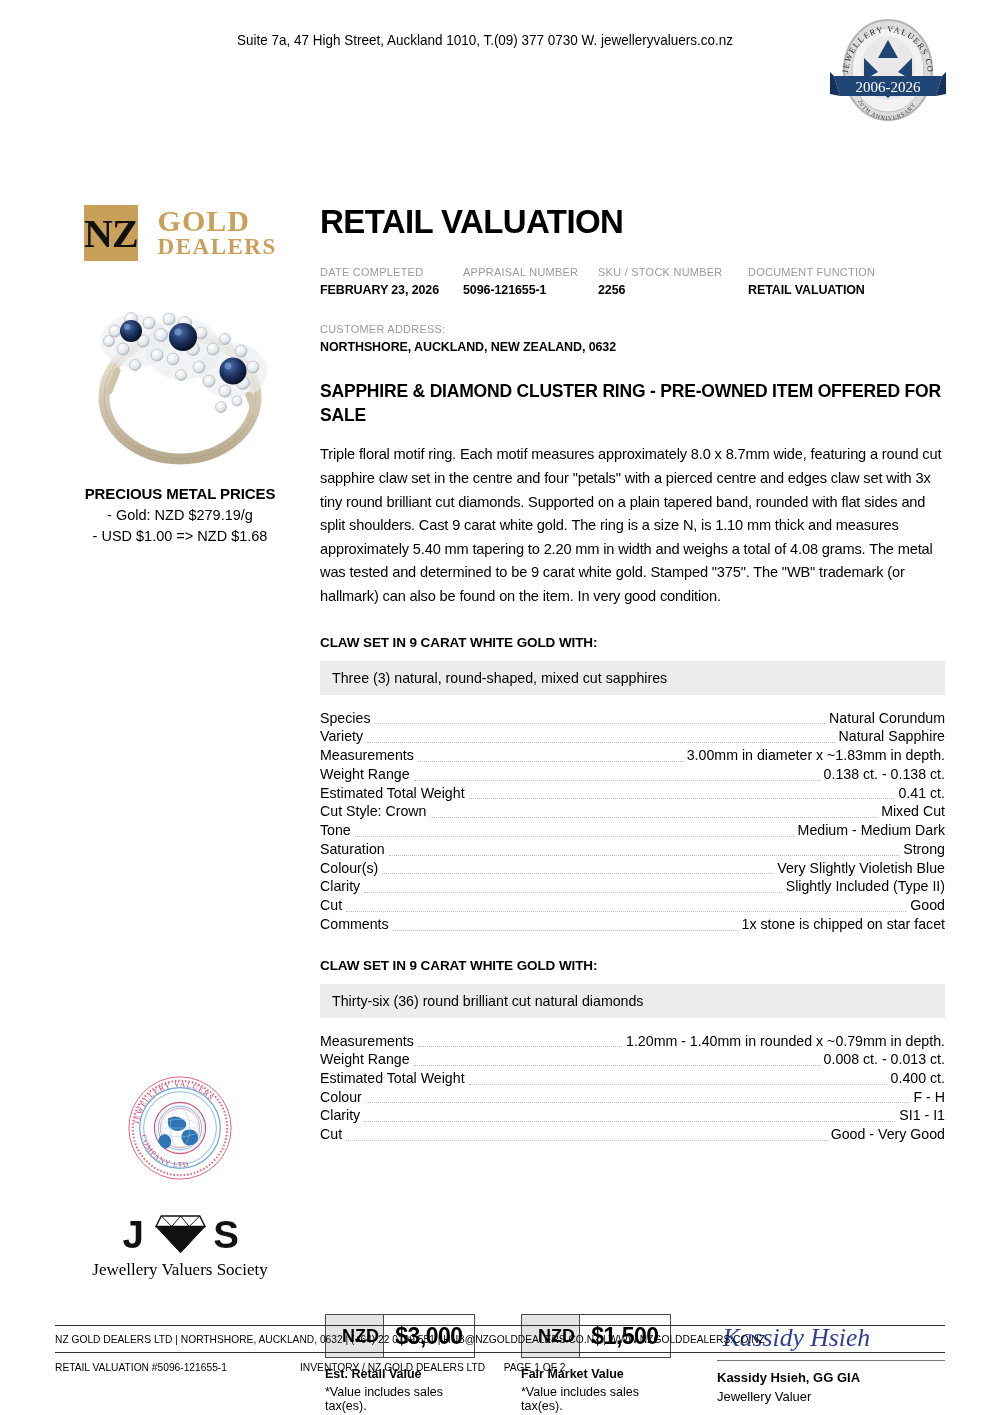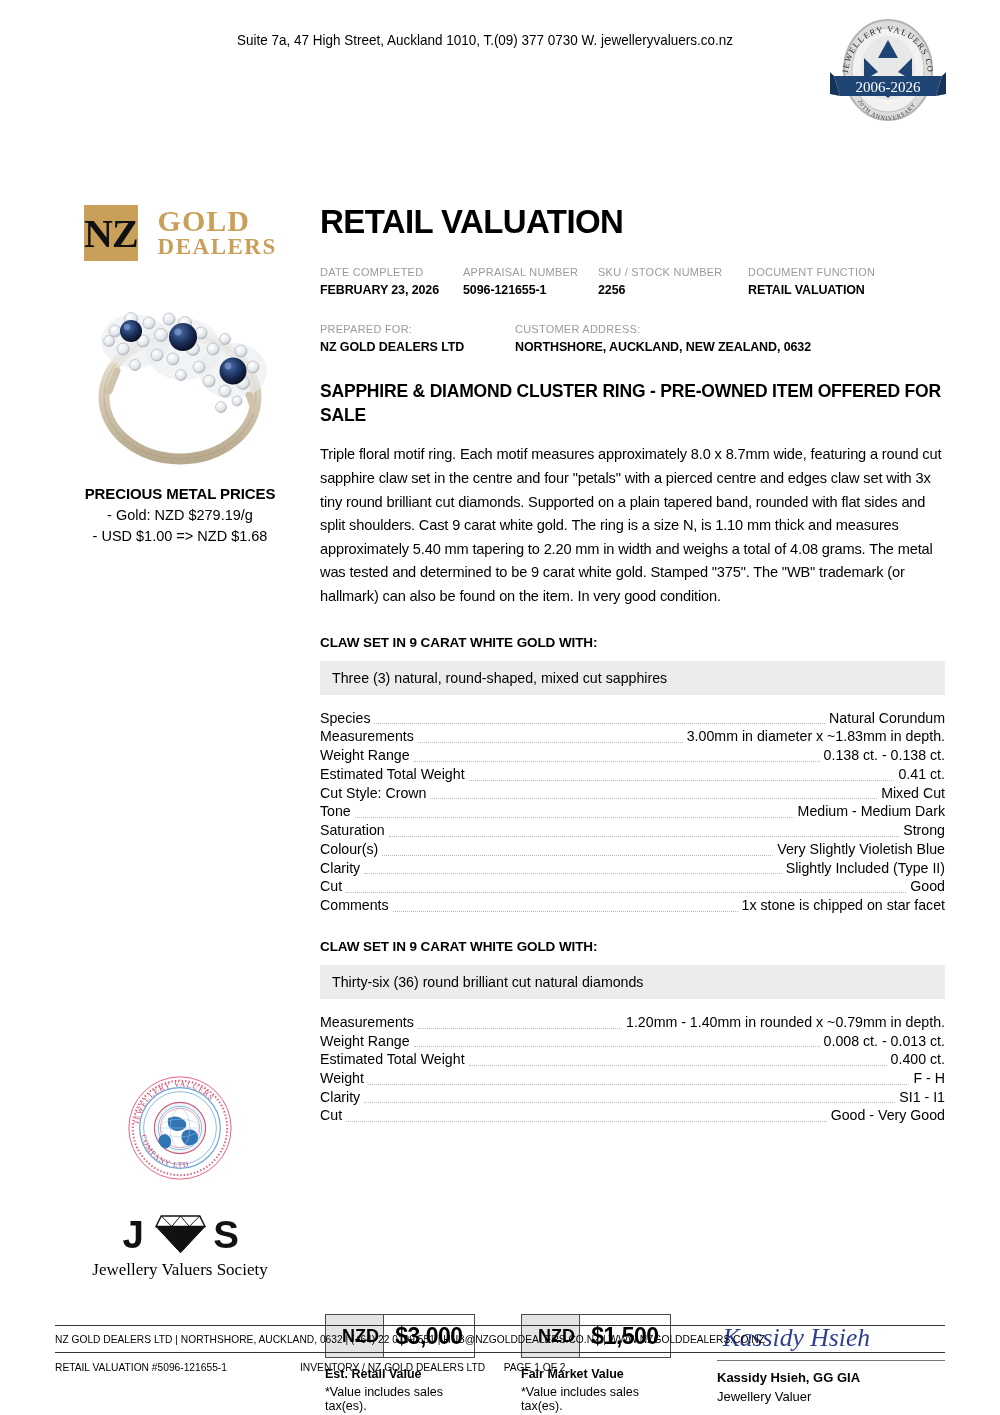--- a/index.html
+++ b/index.html
@@ -481,43 +481,44 @@
           <div class="meta-label">SKU / STOCK NUMBER</div>
           <div class="meta-value">2256</div>
         </div>
         <div class="meta-cell">
           <div class="meta-label">DOCUMENT FUNCTION</div>
           <div class="meta-value">RETAIL VALUATION</div>
         </div>
       </div>
 
       <div class="prep-grid">
-        <div class="prep-cell p1">
-          <div class="meta-label">PREPARED FOR:</div>
-          <div class="meta-value">NZ GOLD DEALERS LTD</div>
-        </div>
         <div class="prep-cell p2">
           <div class="meta-label">CUSTOMER ADDRESS:</div>
           <div class="meta-value">NORTHSHORE, AUCKLAND, NEW ZEALAND, 0632</div>
         </div>
       </div>
 
       <div class="item-title">SAPPHIRE &amp; DIAMOND CLUSTER RING - PRE-OWNED ITEM OFFERED FOR SALE</div>
       <div class="item-desc">Triple floral motif ring. Each motif measures approximately 8.0 x 8.7mm wide, featuring a round cut sapphire claw set in the centre and four "petals" with a pierced centre and edges claw set with 3x tiny round brilliant cut diamonds. Supported on a plain tapered band, rounded with flat sides and split shoulders. Cast 9 carat white gold. The ring is a size N, is 1.10 mm thick and measures approximately 5.40 mm tapering to 2.20 mm in width and weighs a total of 4.08 grams. The metal was tested and determined to be 9 carat white gold. Stamped "375". The "WB" trademark (or hallmark) can also be found on the item. In very good condition.</div>
 
       <div class="spec-block">
         <div class="section-head">CLAW SET IN 9 CARAT WHITE GOLD WITH:</div>
         <div class="stone-band">Three (3) natural, round-shaped, mixed cut sapphires</div>
         <div>
           <div class="spec-row">
               <span class="spec-label">Species</span>
               <span class="spec-dots"></span>
               <span class="spec-value">Natural Corundum</span>
             </div>
           <div class="spec-row">
+              <span class="spec-label">Variety</span>
+              <span class="spec-dots"></span>
+              <span class="spec-value">Natural Sapphire</span>
+            </div>
+          <div class="spec-row">
               <span class="spec-label">Measurements</span>
               <span class="spec-dots"></span>
               <span class="spec-value">3.00mm in diameter x ~1.83mm in depth.</span>
             </div>
           <div class="spec-row">
               <span class="spec-label">Weight Range</span>
               <span class="spec-dots"></span>
               <span class="spec-value">0.138 ct. - 0.138 ct.</span>
             </div>
           <div class="spec-row">
@@ -576,21 +577,21 @@
               <span class="spec-label">Weight Range</span>
               <span class="spec-dots"></span>
               <span class="spec-value">0.008 ct. - 0.013 ct.</span>
             </div>
           <div class="spec-row">
               <span class="spec-label">Estimated Total Weight</span>
               <span class="spec-dots"></span>
               <span class="spec-value">0.400 ct.</span>
             </div>
           <div class="spec-row">
-              <span class="spec-label">Weight</span>
+              <span class="spec-label">Colour</span>
               <span class="spec-dots"></span>
               <span class="spec-value">F - H</span>
             </div>
           <div class="spec-row">
               <span class="spec-label">Clarity</span>
               <span class="spec-dots"></span>
               <span class="spec-value">SI1 - I1</span>
             </div>
           <div class="spec-row">
               <span class="spec-label">Cut</span>

